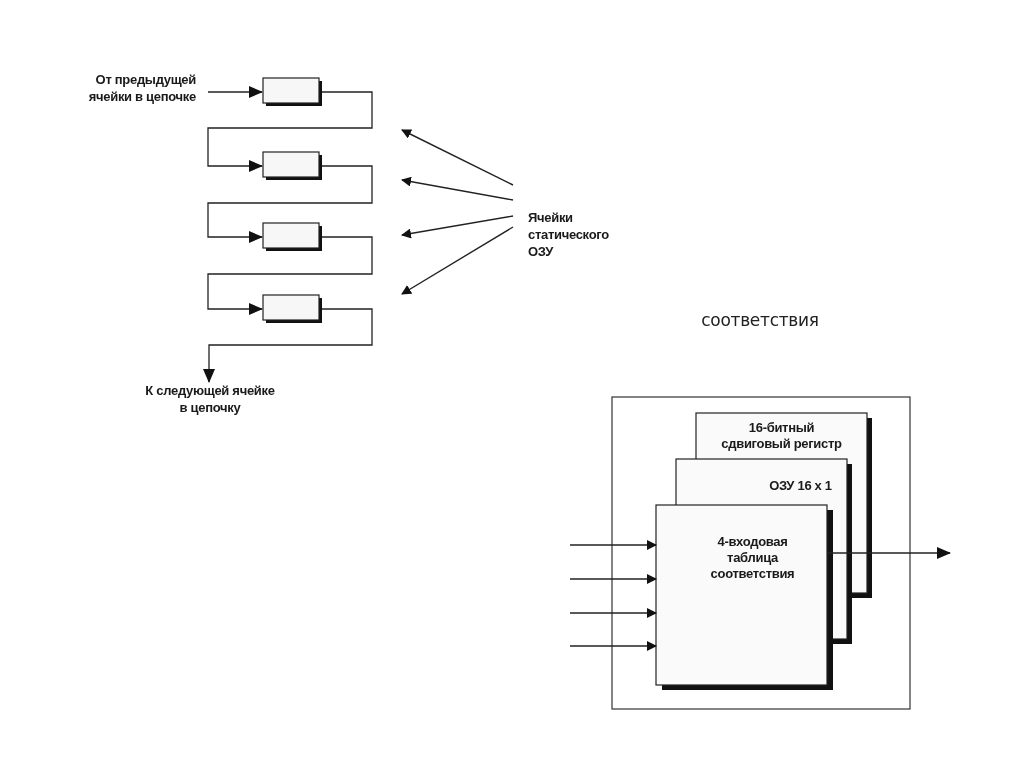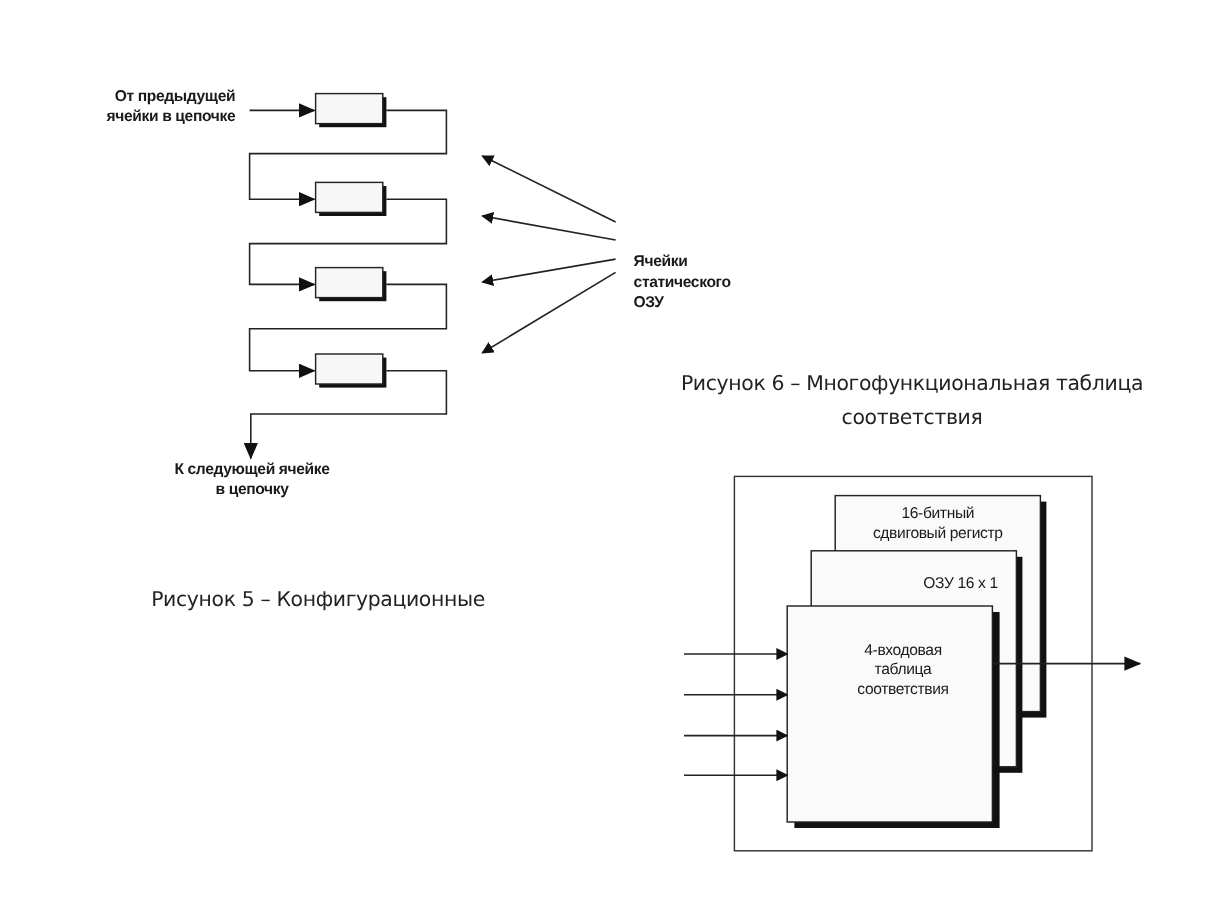--- a/index.html
+++ b/index.html
@@ -4,21 +4,21 @@
 <style>
   html, body { margin:0; padding:0; background:#ffffff; }
   body { width:1024px; height:768px; position:relative; overflow:hidden;
          font-family:"Liberation Sans", sans-serif; color:#111; }
   svg { position:absolute; left:0; top:0; }
   .lbl { position:absolute; font-family:"Liberation Sans", sans-serif; font-weight:bold;
          font-size:13px; line-height:17px; color:#1a1a1a; letter-spacing:-0.3px; }
   .cap { position:absolute; font-family:"DejaVu Sans", sans-serif; font-size:17px;
          line-height:28px; color:#222; text-align:center; letter-spacing:-0.3px; }
   .box-txt { position:absolute; text-align:center; font-family:"Liberation Sans", sans-serif;
-             font-weight:normal; font-size:13px; line-height:16px; color:#1a1a1a; letter-spacing:-0.3px; }
+             font-weight:bold; font-size:13px; line-height:16px; color:#1a1a1a; letter-spacing:-0.3px; }
 </style>
 </head>
 <body>
 
 <svg width="1024" height="768" viewBox="0 0 1024 768">
   <defs>
     <marker id="ah" markerWidth="10" markerHeight="10" refX="9" refY="5" orient="auto" markerUnits="userSpaceOnUse">
       <path d="M0,0 L10,5 L0,10 z" fill="#111"></path>
     </marker>
     <marker id="ahb" markerWidth="14" markerHeight="12" refX="13" refY="6" orient="auto" markerUnits="userSpaceOnUse">
@@ -93,25 +93,23 @@
 <div class="lbl" style="left:528px; top:176px; width:120px;margin-top:33px;">
   <div>Ячейки</div>
   <div>статического</div>
   <div>ОЗУ</div>
 </div>
 <div class="lbl" style="left:130px; top:382px; width:160px; text-align:center;">
   <div>К следующей ячейке</div>
   <div>в цепочку</div>
 </div>
 <div class="cap" style="left:60px; top:486px; width:410px;">
-  <div>Рисунок 5 – Конфигурационные</div>
 </div>
 
 <div class="cap" style="left:500px; top:306px; width:520px;">
-  <div>Рисунок 6 – Многофункциональная таблица</div>
   <div>соответствия</div>
 </div>
 
 <div class="box-txt" style="left:696px; top:420px; width:171px;">
   <div>16-битный</div>
   <div>сдвиговый регистр</div>
 </div>
 <div class="box-txt" style="left:704px; top:478px; width:193px;">
   <div>ОЗУ 16 x 1</div>
 </div>

